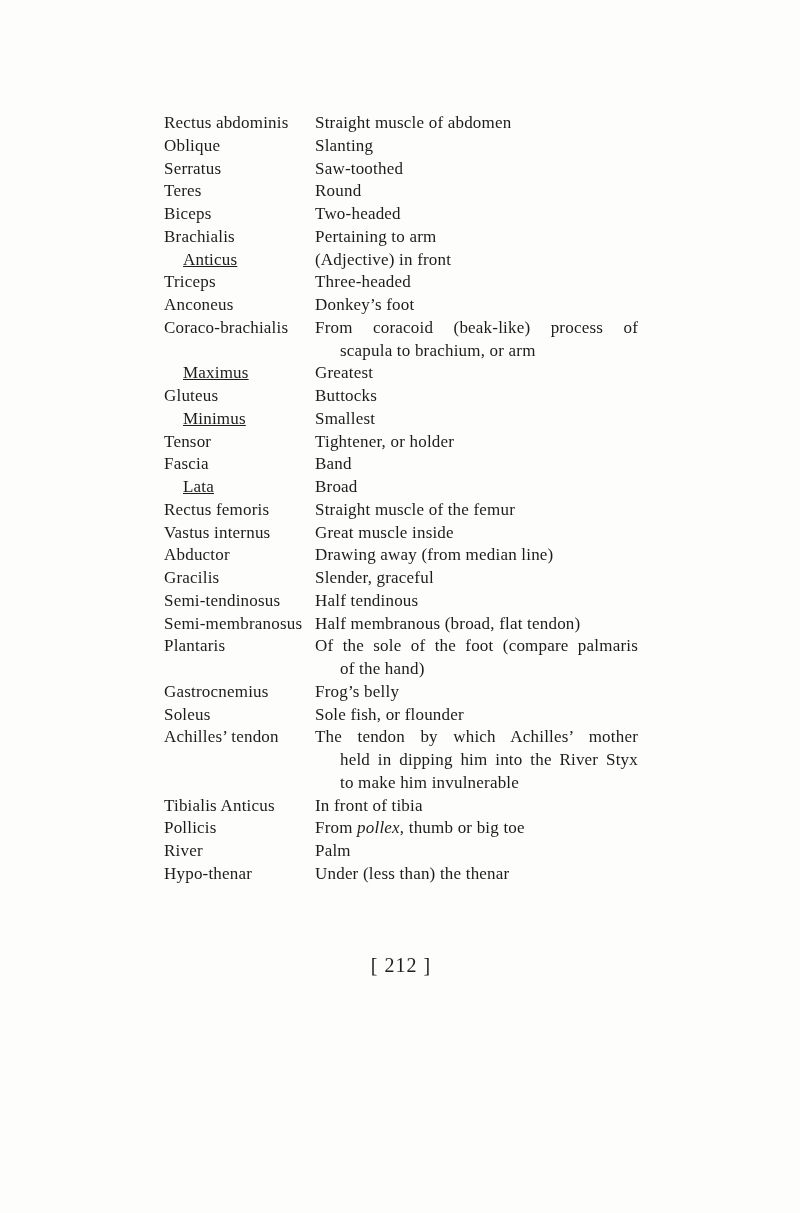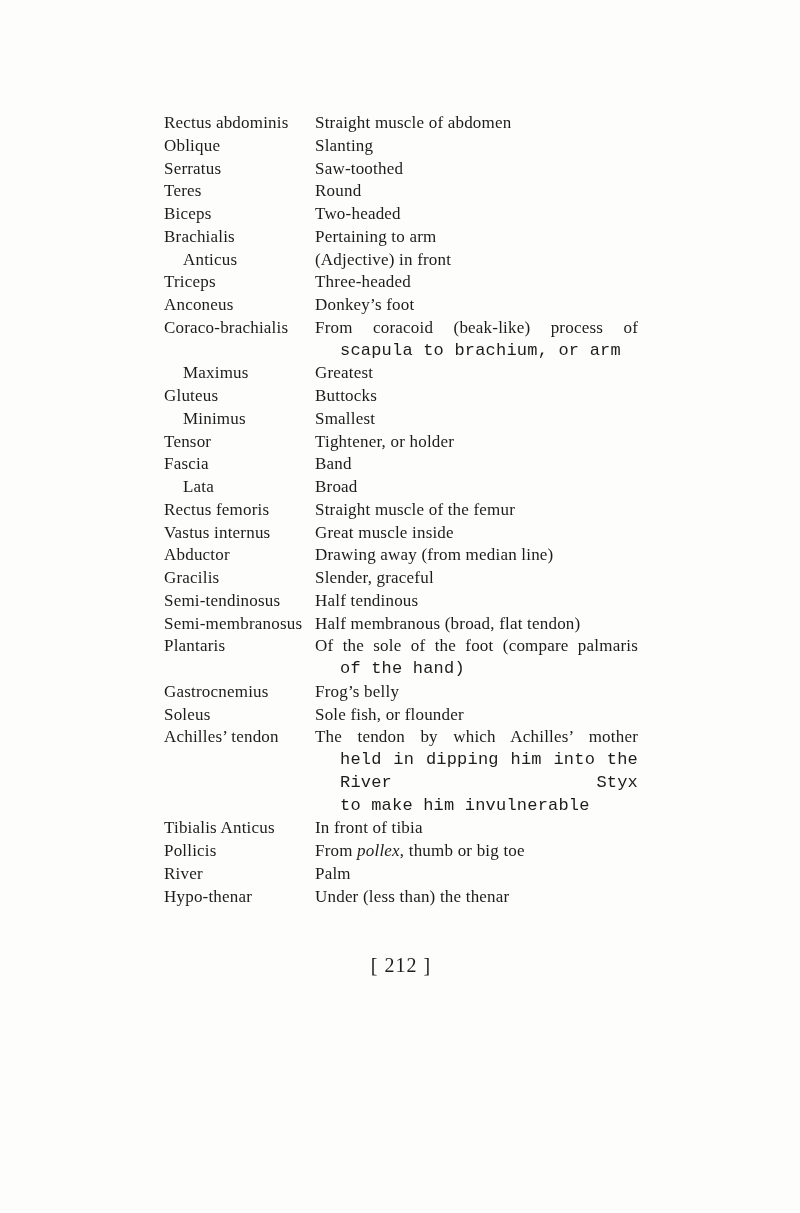--- a/index.html
+++ b/index.html
@@ -22,25 +22,25 @@
     left: 164px; top: 112px;
     width: 474px;
   }
   .row { display: flex; align-items: flex-start; }
   .term {
     flex: 0 0 151px;
     width: 151px;
     box-sizing: border-box;
     padding-right: 6px;
   }
-  .term.sub { padding-left: 19px; }
+  .term.sub { padding-left: 19px; text-decoration: underline; }
   .def { flex: 1 1 auto; min-width: 0; }
   .def-line { text-align: left; }
   .def-line.justify { text-align: justify; text-align-last: justify; }
-  .def-line.cont { padding-left: 25px; font-family: Liberation Mono, monospace; }
+  .def-line.cont { padding-left: 25px; }
   .def-line i { font-style: italic; }
   .page-number {
     position: absolute;
     left: 164px; top: 954px;
     width: 474px;
     text-align: center;
     font-size: 20px;
     letter-spacing: 1px;
   }
 </style>

